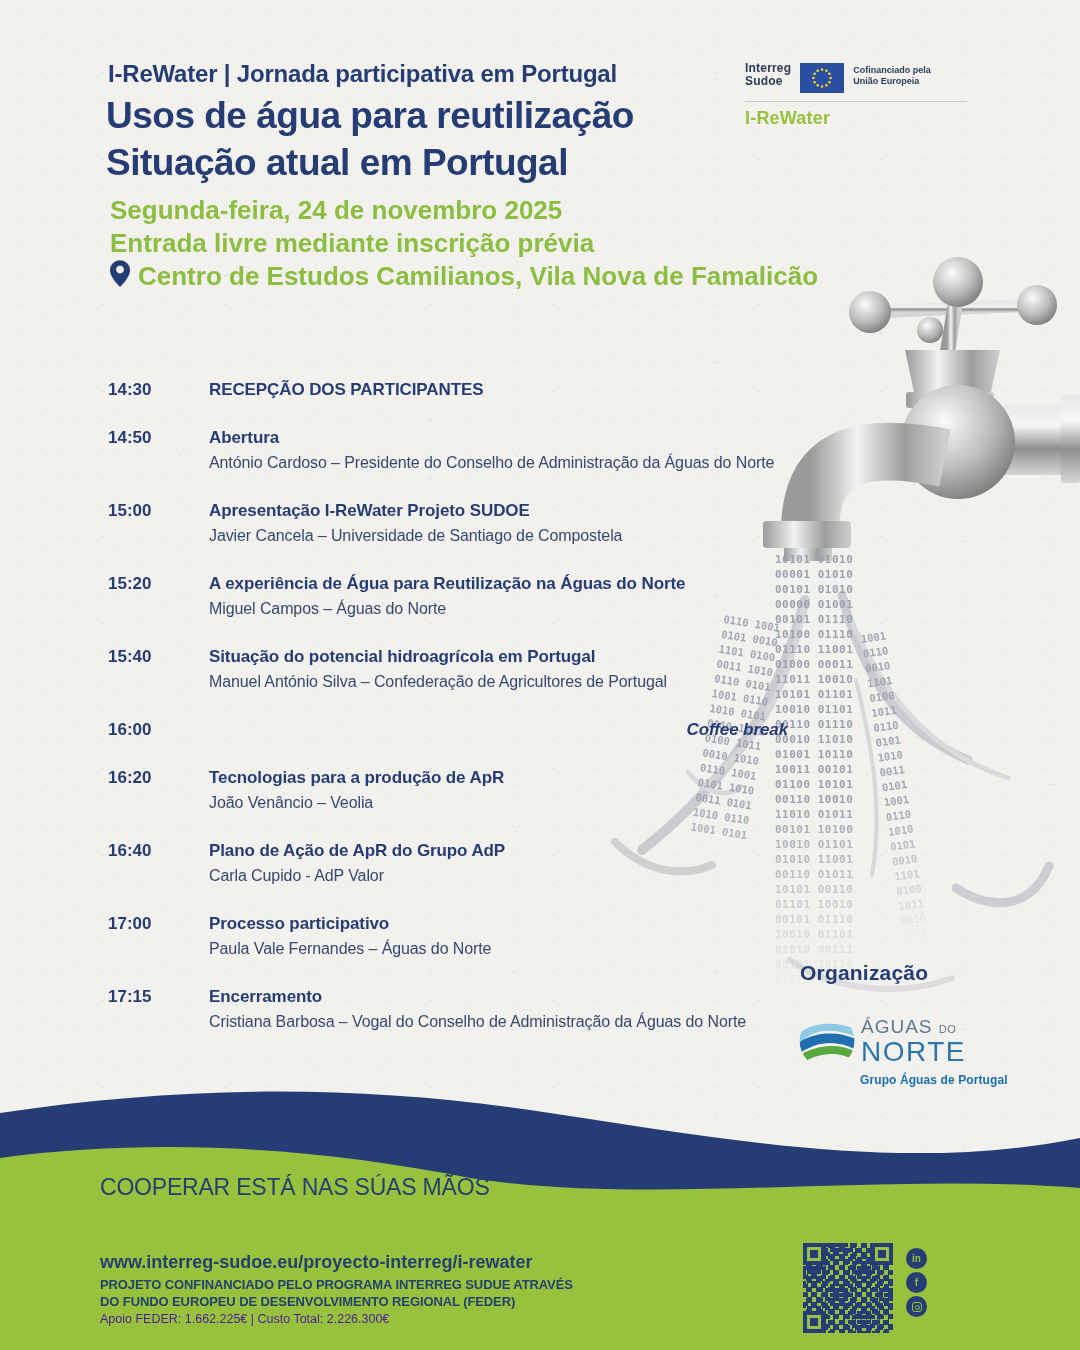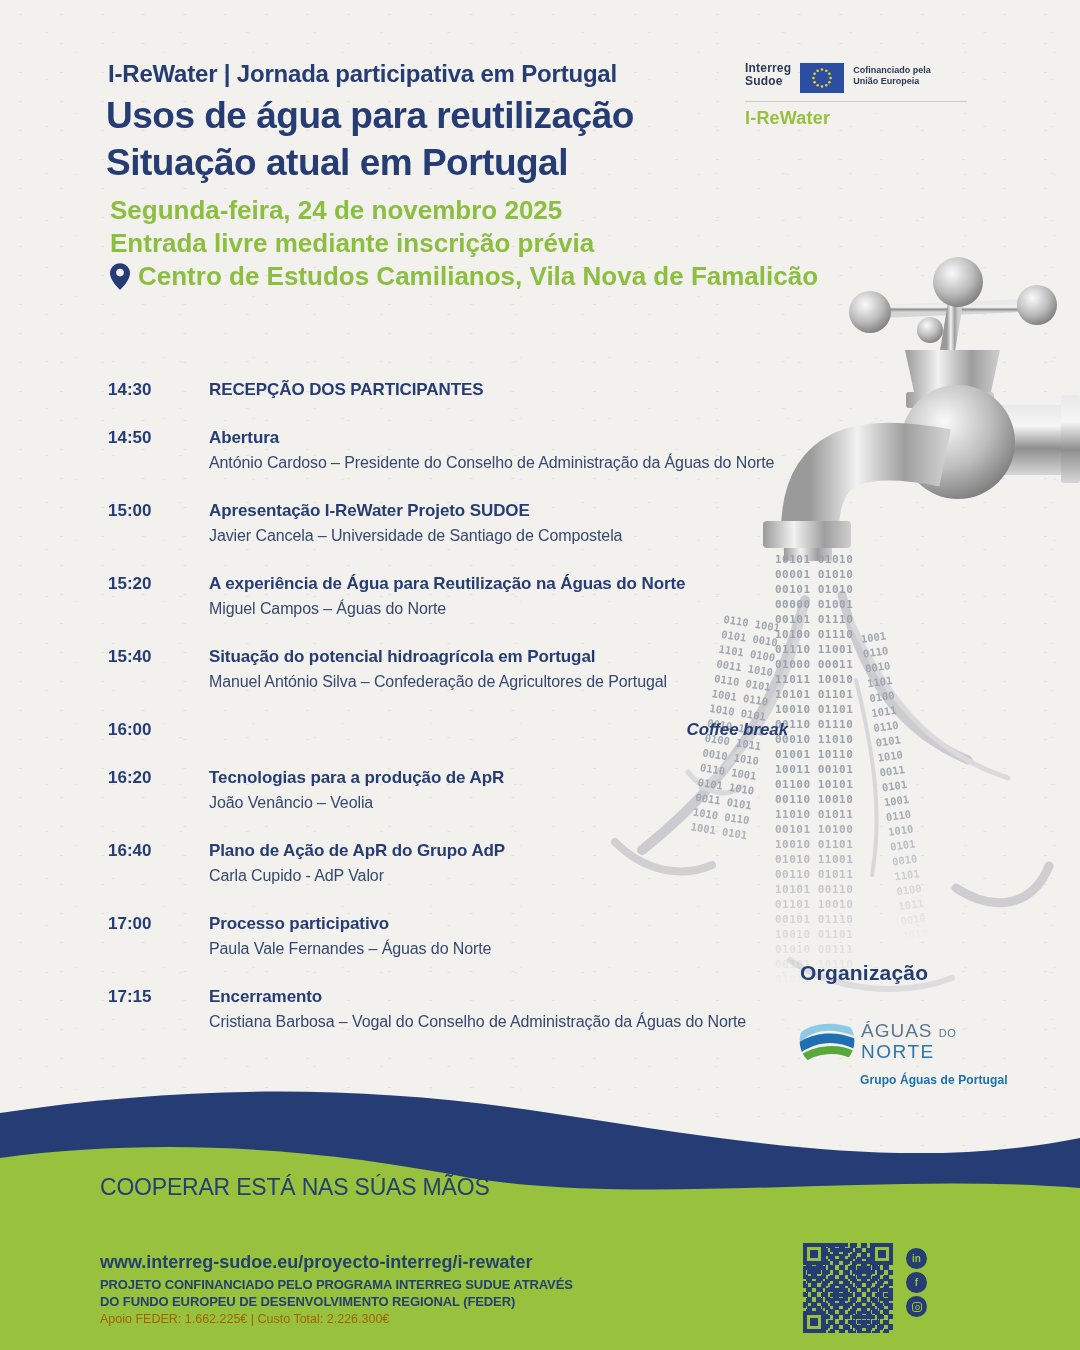--- a/index.html
+++ b/index.html
@@ -27,21 +27,21 @@
   .interreg-row{ display:flex; align-items:flex-start; gap:9px; }
   .interreg-name{ font-size:12px; font-weight:700; line-height:13px; color:#2b3a56; letter-spacing:.2px; }
   .eu-flag{ width:44px; height:30px; background:#2b4ea0; position:relative; flex:0 0 auto; margin-top:1px; }
   .eu-flag svg{ position:absolute; inset:0; }
   .cofinance{ font-size:9px; font-weight:700; line-height:11px; color:#2b3a56; padding-top:3px; }
   .logo-rule{ border:none; border-top:1px solid #c9c9c4; margin:8px 0 6px 0; }
   .irewater{ font-size:18px; font-weight:800; color:#97c13d; letter-spacing:.2px; }
 
   
   .event{ position:absolute; left:110px; top:194px; color:#8cbe41; font-weight:700; font-size:26px; line-height:33px; }
-  .event .loc{ display:flex; align-items:center; gap:8px; }
+  .event .loc{ display:flex; align-items:flex-start; gap:8px; }
   .pin{ width:20px; height:27px; flex:0 0 auto; }
 
   
   .agenda{ position:absolute; left:108px; top:378px; width:680px; }
   .agenda-item{ display:flex; margin-bottom:24px;gap:29px; }
   .agenda-time{ width:72px; flex:0 0 auto; font-size:17px; font-weight:700; line-height:24px; }
   .agenda-body{ flex:1; }
   .agenda-title{ font-size:17px; font-weight:700; line-height:24px; letter-spacing:-.1px; }
   .agenda-title.em{ font-style:italic;text-align:right; }
   .agenda-speaker{ font-size:16px; font-weight:400; line-height:25px; color:#35486f; letter-spacing:-.1px; }
@@ -58,30 +58,30 @@
   .binary-right{ left:860px; top:632px; width:56px; height:320px; font-size:10.5px; line-height:15px;
                  transform:rotate(-8deg); transform-origin:top left; opacity:.9; }
 
   
   .org-heading{ position:absolute; left:800px; top:961px; font-size:21px; font-weight:800; letter-spacing:.2px; }
   .org-logo{ position:absolute; left:798px; top:1012px; width:220px; }
   .org-row{ display:flex; align-items:center; gap:5px; }
   .adn-names{ line-height:1; }
   .adn-line1{ font-size:19px; color:#5b7890; letter-spacing:1px; font-weight:400; }
   .adn-line1 .do{ font-size:11px; letter-spacing:.5px; }
-  .adn-line2{ font-size:19px; color:#2c76ae; letter-spacing:1.5px; font-weight:400; margin-top:2px; }
+  .adn-line2{ font-size:28px; color:#2c76ae; letter-spacing:1.5px; font-weight:400; margin-top:2px; }
   .adn-group{ font-size:12px; font-weight:700; color:#1a6fb5; margin:3px 0 0 62px; letter-spacing:.1px; }
 
   
   .footer-waves{ position:absolute; left:0; top:1080px; width:1080px; height:270px; }
   .f-headline{ position:absolute; left:100px; top:1174px; font-size:23px; font-weight:400; letter-spacing:-.2px; color:#24406e;}
   .f-url{ position:absolute; left:100px; top:1252px; font-size:18px; font-weight:700; color:#24406e; }
   .f-fund{ position:absolute; left:100px; font-size:13px; font-weight:700; color:#24406e; letter-spacing:-.1px;}
   .f-fund1{ top:1277px; } .f-fund2{ top:1294px; }
-  .f-support{ position:absolute; left:100px; top:1312px; font-size:12.5px; font-weight:400; color:#a16207; }
+  .f-support{ position:absolute; left:100px; top:1312px; font-size:12.5px; font-weight:400; color:#4c1d95; }
 
   
   .qr{ position:absolute; left:803px; top:1243px; width:90px; height:90px;
        background:
          conic-gradient(#263c74 90deg, transparent 90deg 180deg, #263c74 180deg 270deg, transparent 270deg) 0 0/9px 9px,
          conic-gradient(#263c74 90deg, transparent 90deg 180deg, #263c74 180deg 270deg, transparent 270deg) 3px 5px/11px 11px;
   }
   .qr-finder{ position:absolute; width:22px; height:22px; border:4px solid #263c74; background:#98c23e; }
   .qr-finder::after{ content:""; position:absolute; left:3px; top:3px; width:8px; height:8px; background:#263c74; }
   .qr-f-tl{ left:0; top:0; } .qr-f-tr{ right:0; top:0; } .qr-f-bl{ left:0; bottom:0; }

